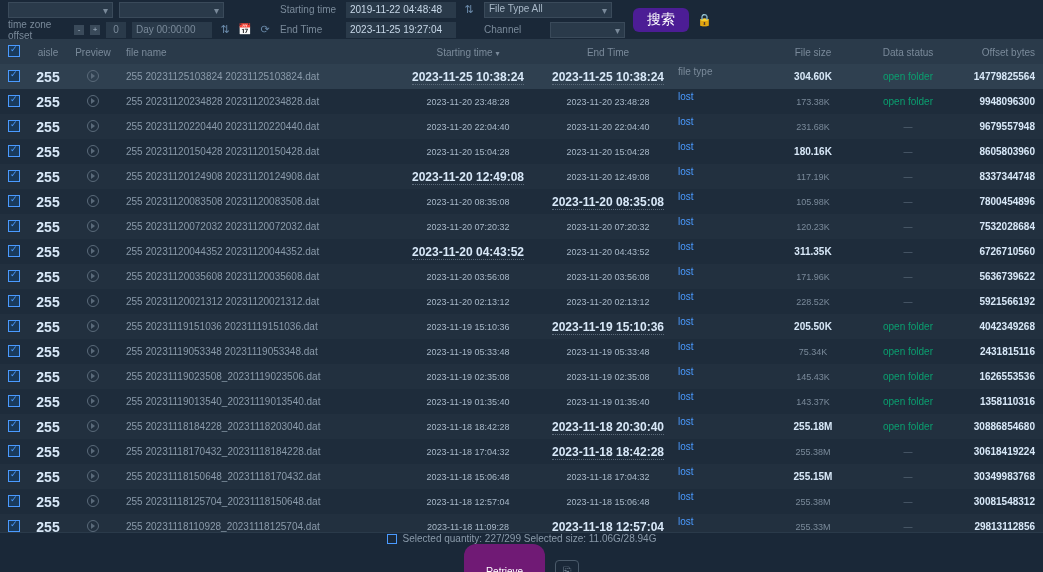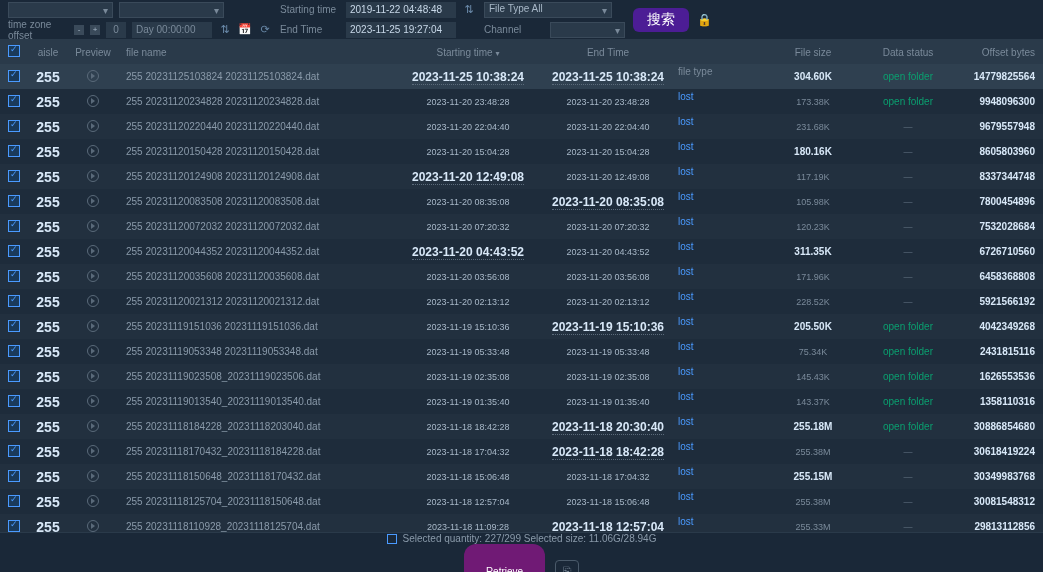--- a/index.html
+++ b/index.html
@@ -218,21 +218,21 @@
     <div class="row">
       <div class="col-cb"><span class="cb"></span></div>
       <div class="col-aisle"><span class="aisle-v">255</span></div>
       <div class="col-prev"><span class="play"></span></div>
       <div class="col-file"><span class="fname">255 20231120035608 20231120035608.dat</span></div>
       <div class="col-st"><span class="dt">2023-11-20 03:56:08</span></div>
       <div class="col-et"><span class="dt">2023-11-20 03:56:08</span></div>
       <div class="col-ft"><span class="ft-lost">lost</span></div>
       <div class="col-fs"><span class="fs dim">171.96K</span></div>
       <div class="col-ds"><span class="ds-no">—</span></div>
-      <div class="col-off"><span class="off">6458368808</span></div>
+      <div class="col-off"><span class="off">5636739622</span></div>
     </div>
     <div class="row">
       <div class="col-cb"><span class="cb"></span></div>
       <div class="col-aisle"><span class="aisle-v">255</span></div>
       <div class="col-prev"><span class="play"></span></div>
       <div class="col-file"><span class="fname">255 20231120021312 20231120021312.dat</span></div>
       <div class="col-st"><span class="dt">2023-11-20 02:13:12</span></div>
       <div class="col-et"><span class="dt">2023-11-20 02:13:12</span></div>
       <div class="col-ft"><span class="ft-lost">lost</span></div>
       <div class="col-fs"><span class="fs dim">228.52K</span></div>

